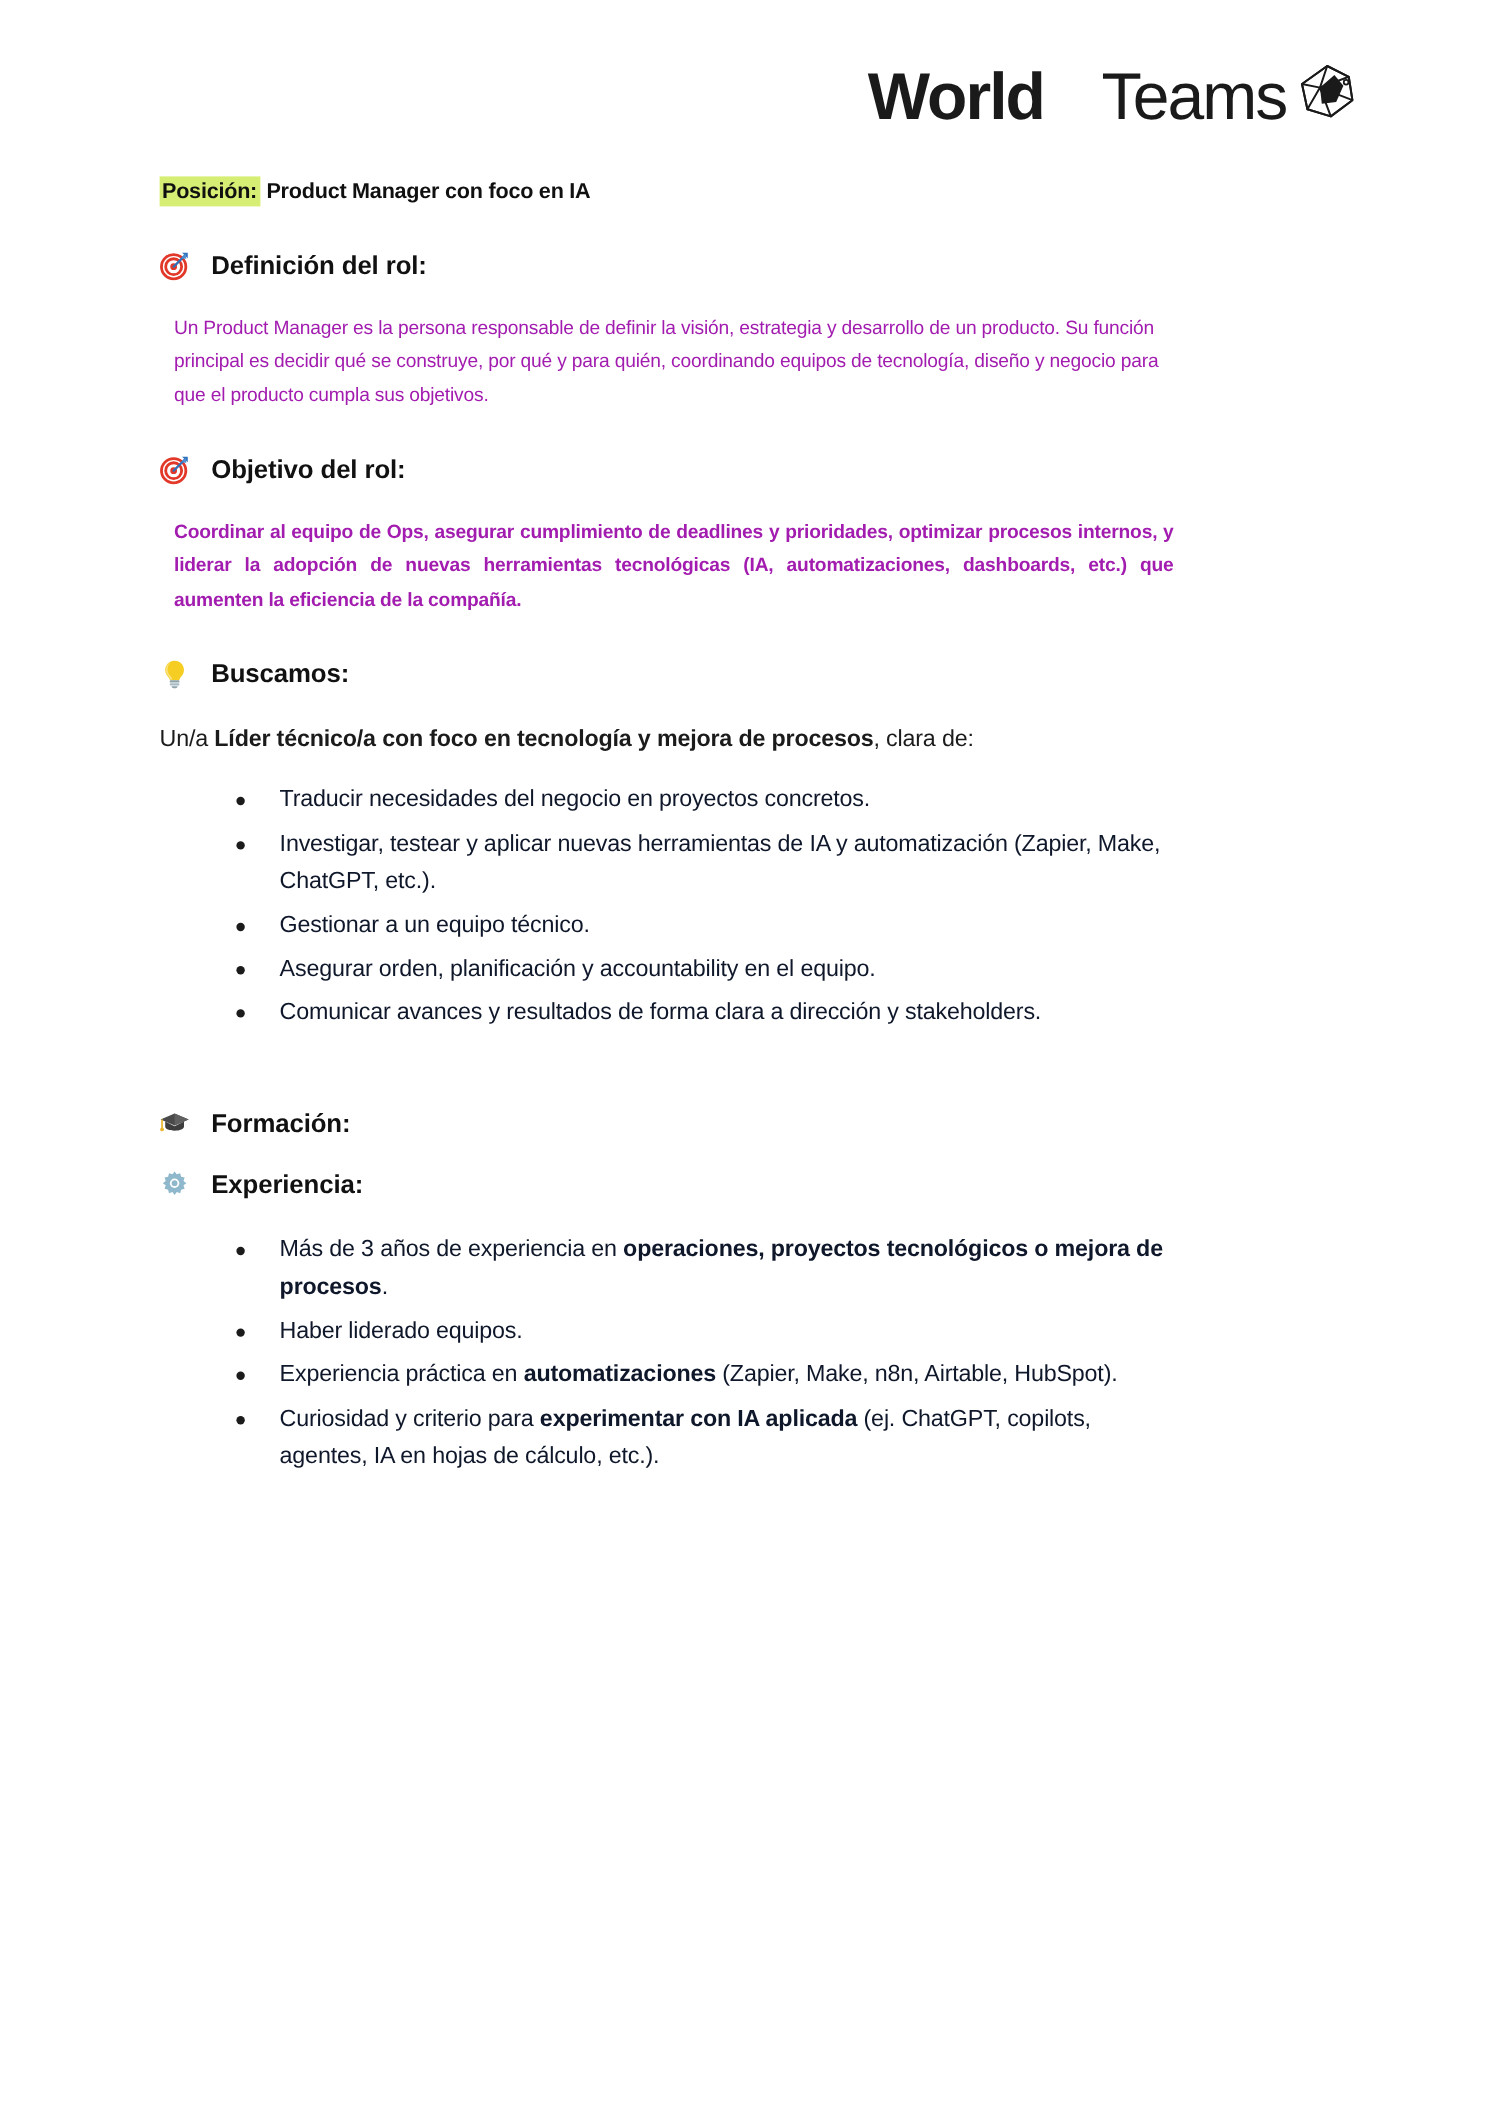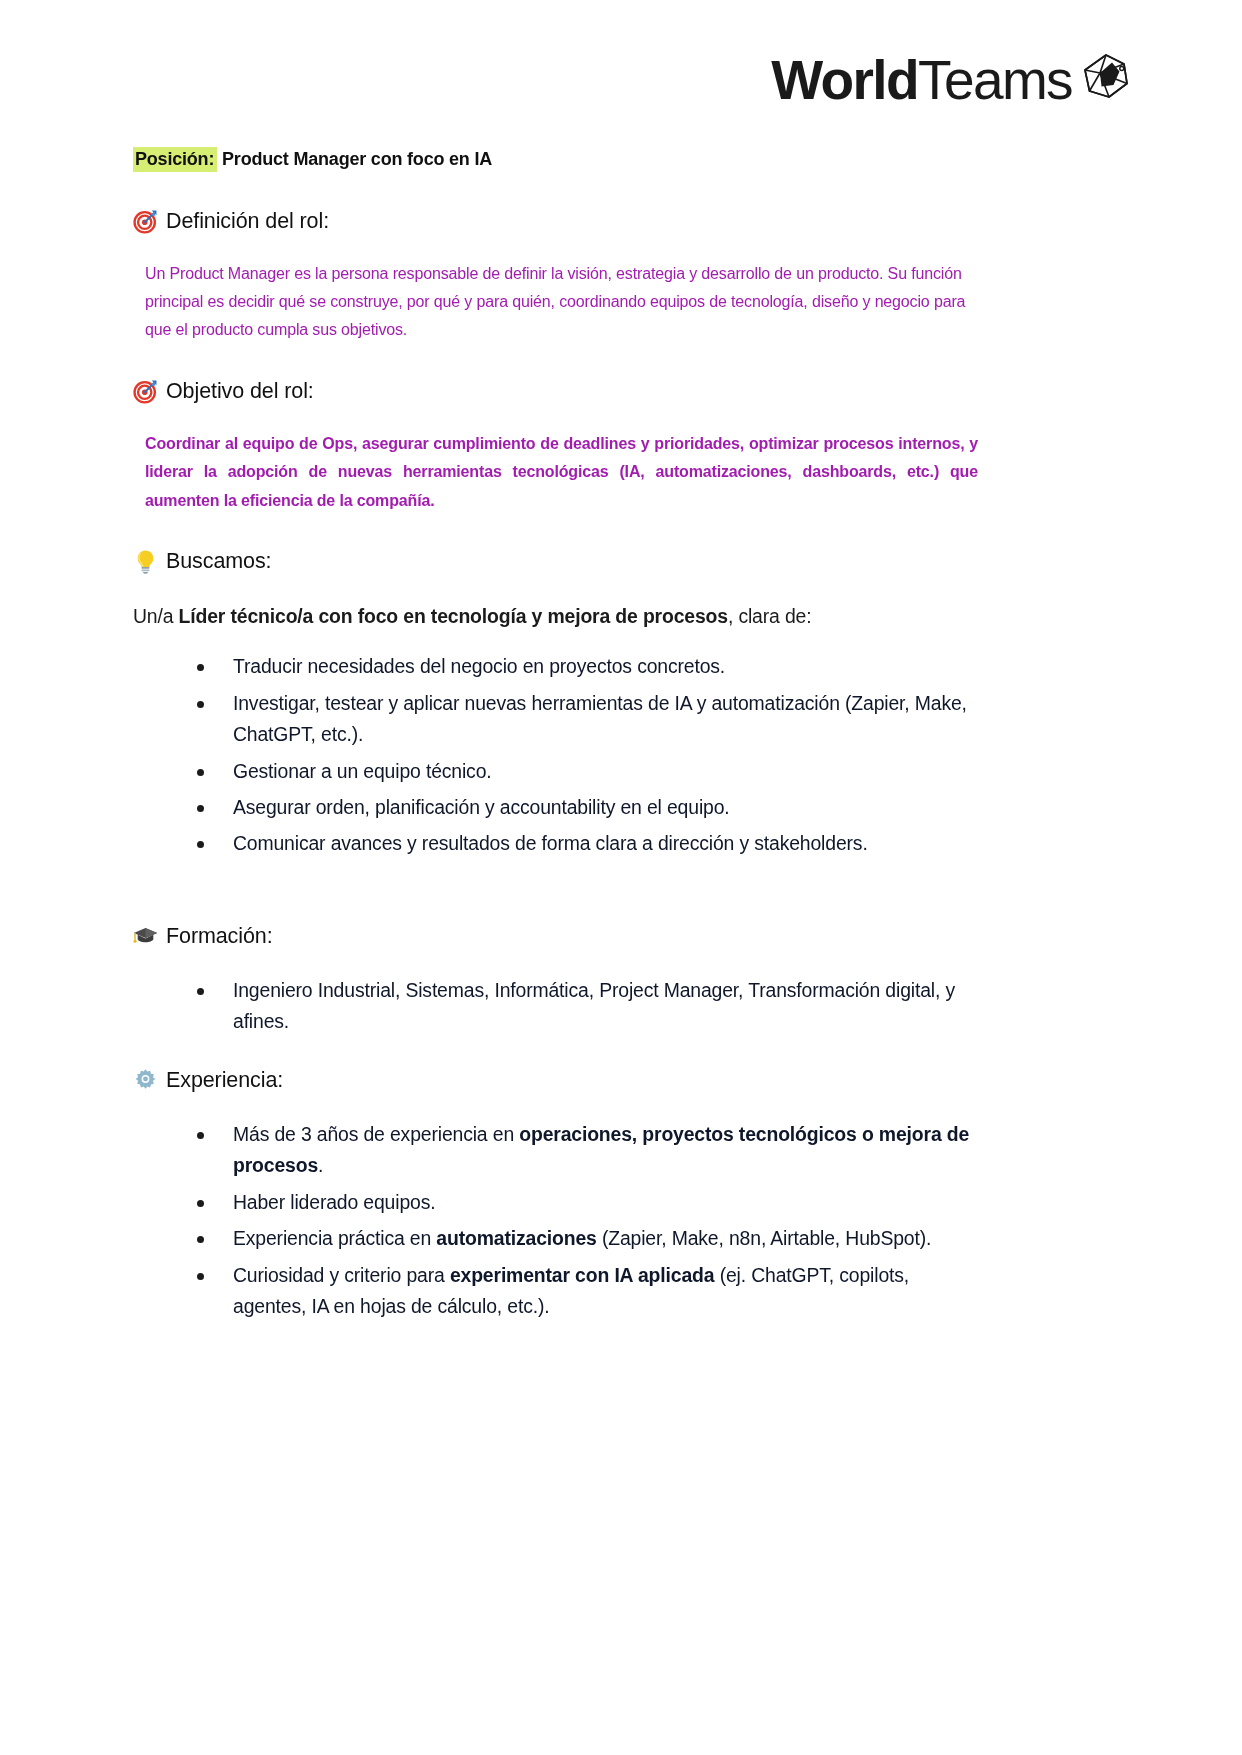--- a/index.html
+++ b/index.html
@@ -29,21 +29,21 @@
   }
   .logo-word {
     font-size: 55px;
     line-height: 1;
     letter-spacing: -1.6px;
     color: #1a1a1a;
     white-space: nowrap;
     font-family: "Liberation Sans", "DejaVu Sans", sans-serif;
   }
   .logo-word .b { font-weight: 700; }
-  .logo-word .l { font-weight: 400; }
+  .logo-word .l { font-weight: 400; margin-left: 48px; }
   .logo-mark { display: block; margin-bottom: 4px; }
 
   
   .content {
     position: absolute;
     left: 133px;
     top: 148px;
     width: 845px;
   }
 
@@ -60,23 +60,23 @@
     background: #d7ee74;
     padding: 2px 3px 3px 2px;
     box-decoration-break: clone;
     -webkit-box-decoration-break: clone;
   }
 
   
   .sec-head {
     display: flex;
     align-items: flex-end;
-    gap: 8px;
+    gap: 18px;
     font-size: 21.5px;
-    font-weight: 400;
+    font-weight: 700;
     letter-spacing: -0.1px;
     color: #111111;
     margin: 0 0 26px 0;
   }
   .sec-emoji {
     width: 25px;
     height: 25px;
     flex: 0 0 25px;
     display: inline-block;
   }
@@ -210,23 +210,20 @@
         <svg viewBox="0 0 32 32" aria-hidden="true">
           <path d="M16 5 L31 11.4 L16 17.8 L1 11.4 Z" fill="#4a4a4a"></path>
           <path d="M16 5 L31 11.4 L16 17.8 Z" fill="#606060"></path>
           <path d="M6 13.6 v5.6 c0 2.4 4.5 4.2 10 4.2 s10-1.8 10-4.2 v-5.6 L16 18.6 Z" fill="#3d3d3d"></path>
           <path d="M2.6 12 v8.6" stroke="#e8b72b" stroke-width="1.8" stroke-linecap="round"></path>
           <circle cx="2.6" cy="22" r="2" fill="#e8b72b"></circle>
         </svg>
       </span>
       <span>Formación:</span>
     </h2>
-    <ul class="bullets">
-      <li>Ingeniero Industrial, Sistemas, Informática, Project Manager, Transformación digital, y afines.</li>
-    </ul>
 
     <h2 class="sec-head">
       <span class="sec-emoji">
         <svg viewBox="0 0 32 32" aria-hidden="true">
           <path d="M16 1.5 l2.3 3.1 3.7-1.2 .9 3.8 3.8 .9 -1.2 3.7 3.1 2.3 -3.1 2.3 1.2 3.7 -3.8 .9 -.9 3.8 -3.7-1.2 -2.3 3.1 -2.3-3.1 -3.7 1.2 -.9-3.8 -3.8-.9 1.2-3.7 -3.1-2.3 3.1-2.3 -1.2-3.7 3.8-.9 .9-3.8 3.7 1.2 Z" fill="#8fb8cc"></path>
           <circle cx="16" cy="14.1" r="5" fill="#ffffff"></circle>
           <circle cx="16" cy="14.1" r="3.1" fill="#8fb8cc"></circle>
         </svg>
       </span>
       <span>Experiencia:</span>

